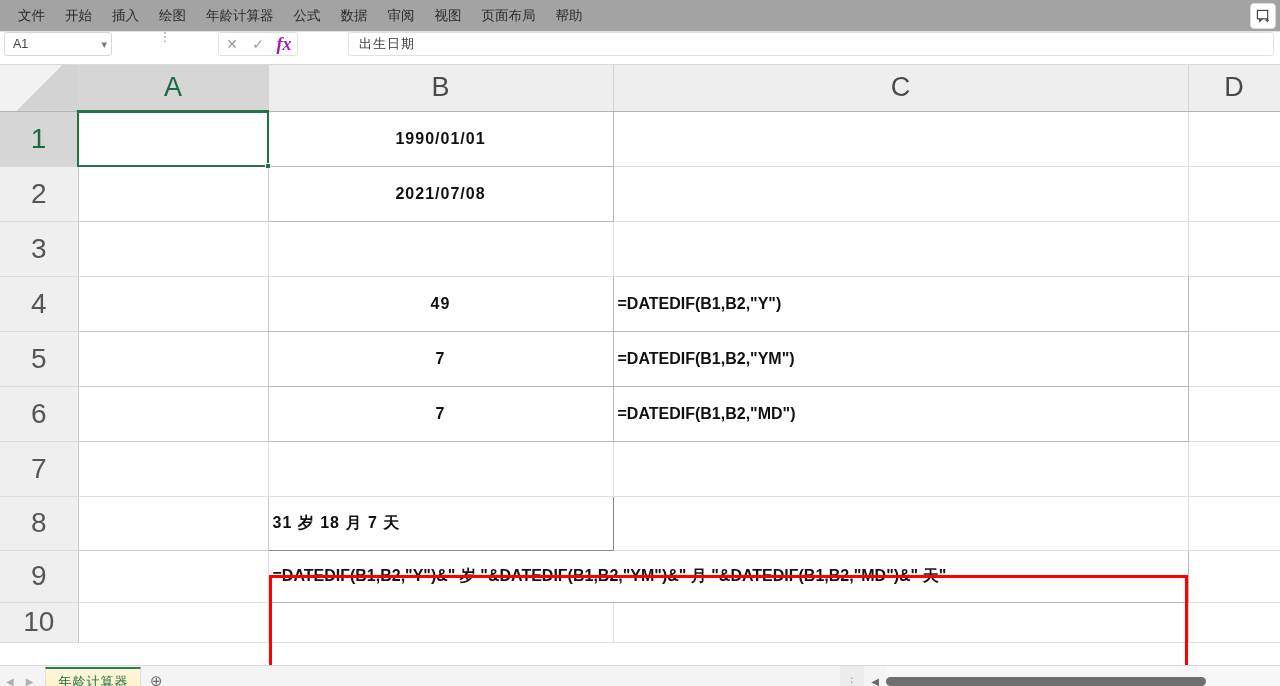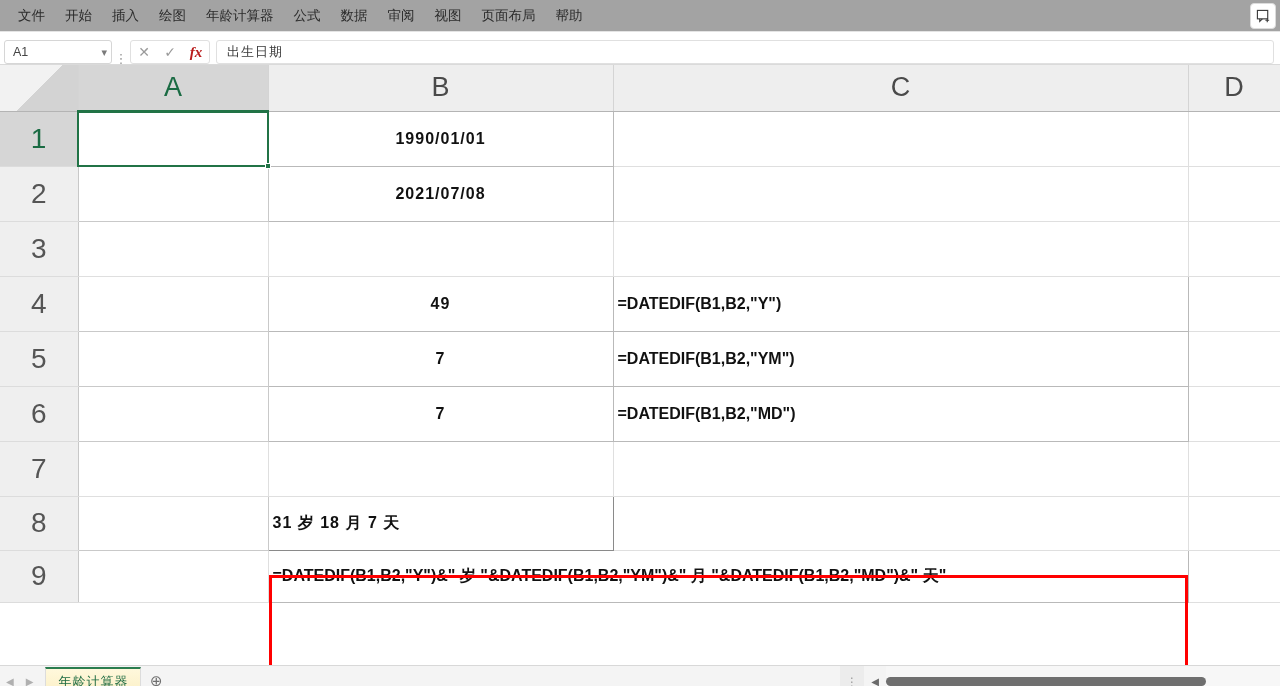--- a/index.html
+++ b/index.html
@@ -35,23 +35,24 @@
     border: 1px solid #dcdcdc;
     border-radius: 4px;
     display: flex; align-items: center; justify-content: center;
   }
 
   
   .formulabar {
     height: 33px;
     background: #ffffff;
     display: flex;
-    align-items: flex-end;
+    align-items: flex-start;
     padding: 0 6px 0 4px;
     border-bottom: 1px solid #dadada;
+    gap: 44px;
   }
   .namebox {
     width: 108px; height: 24px;
     background: #fff;
     border: 1px solid #d6d6d6;
     border-radius: 3px;
     display: flex; align-items: center;
     padding: 0 4px 0 8px;
     font-size: 12.5px; color: #444;
   }
@@ -68,21 +69,21 @@
     border: 1px solid #e0e0e0;
     border-radius: 3px;
     background: #fff;
     margin-right: 6px;
   }
   .fb-btn {
     width: 26px; height: 22px;
     display: flex; align-items: center; justify-content: center;
     font-size: 14px; color: #9a9a9a;
   }
-  .fb-btn.fx { color: #b91c1c; font-style: italic; font-weight: bold; font-family: "Liberation Serif", serif; font-size: 15px; }
+  .fb-btn.fx { color: #a21caf; font-style: italic; font-weight: bold; font-family: "Liberation Serif", serif; font-size: 18px; }
   .fb-input {
     flex: 1; height: 24px;
     background: #fff;
     border: 1px solid #e0e0e0;
     border-radius: 3px;
     display: flex; align-items: center;
     padding: 0 10px;
     font-size: 13px; color: #3a3a3a;
     letter-spacing: 1px;
   }
@@ -409,20 +410,27 @@
       <td class="cell"></td>
     </tr>
 
     <tr style="height:52px">
       <td class="rowhdr">9</td>
       <td class="cell"></td>
       <td class="cell cream-small" colspan="2">=DATEDIF(B1,B2,"Y")&amp;" 岁 "&amp;DATEDIF(B1,B2,"YM")&amp;" 月 "&amp;DATEDIF(B1,B2,"MD")&amp;" 天"</td>
       <td class="cell"></td>
     </tr>
 
+    <tr style="height:40px">
+      <td class="rowhdr">10</td>
+      <td class="cell"></td>
+      <td class="cell"></td>
+      <td class="cell"></td>
+      <td class="cell"></td>
+    </tr>
   </tbody>
     </table>
 
   <div class="selcell" style="left:77px; top:46px; width:192px; height:56px;">
     <div class="handle"></div>
   </div>
 
   <div class="redbox" style="left:269px; top:510px; width:919px; height:111px;"></div>
 </div>
 

